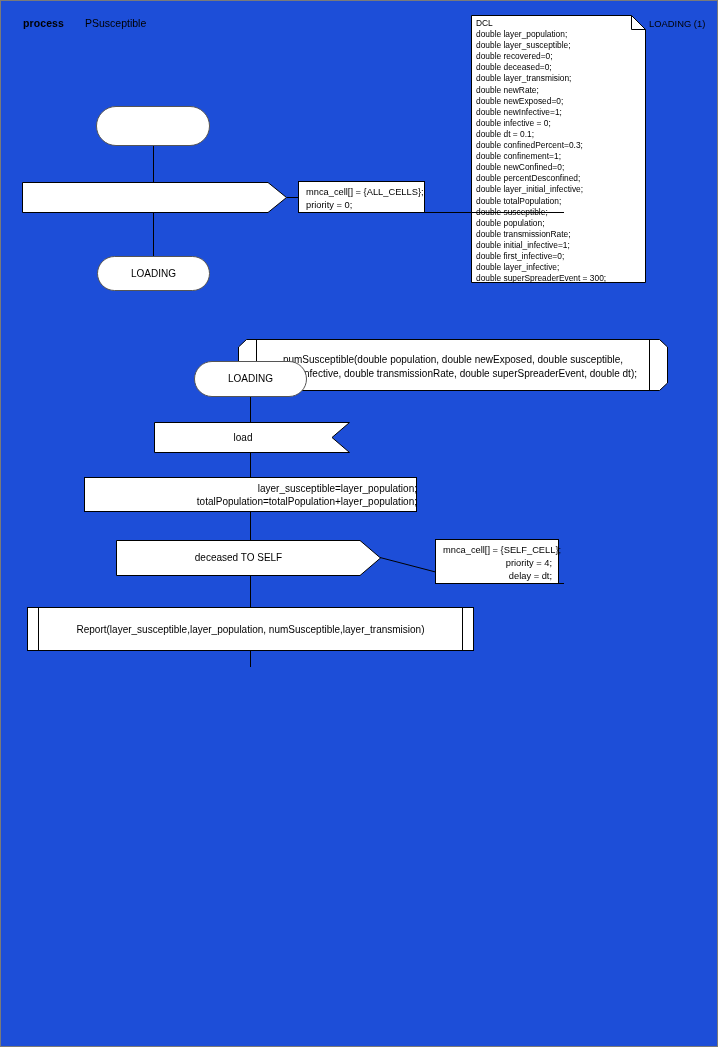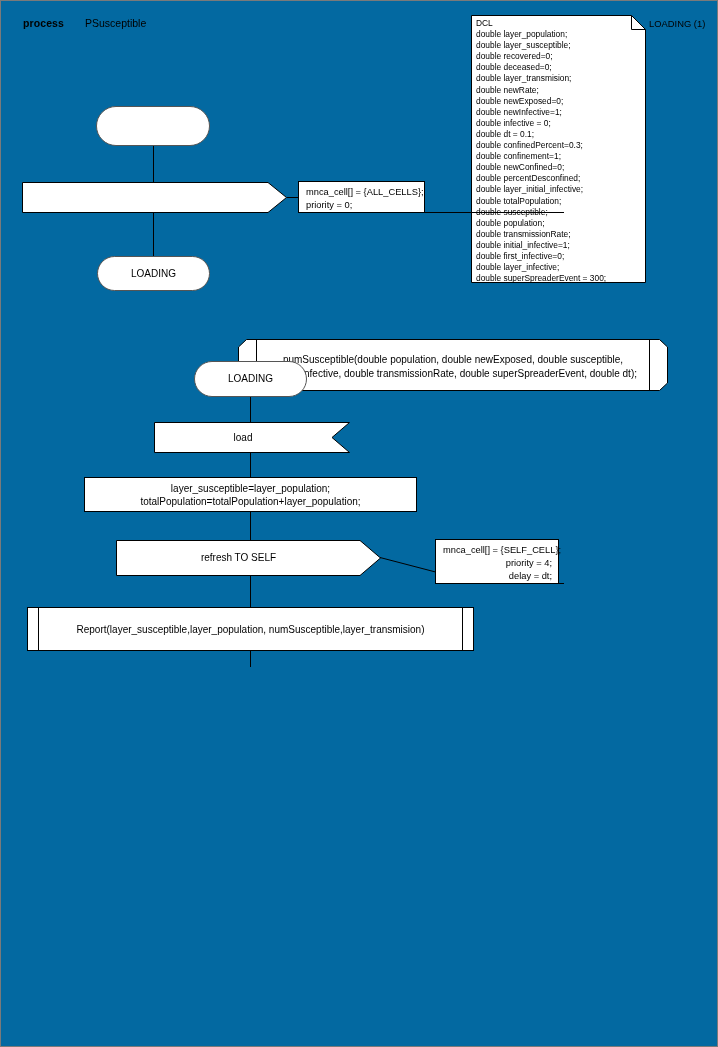--- a/index.html
+++ b/index.html
@@ -7,21 +7,21 @@
     padding: 0;
     background: #ffffff;
   }
   body {
     font-family: "Liberation Sans", sans-serif;
   }
   #page {
     position: relative;
     width: 718px;
     height: 1047px;
-    background: #0369a1;
+    background: #1d4ed8;
     box-sizing: border-box;
     border: 1px solid #7a7a7a;
     overflow: hidden;
   }
   .abs { position: absolute; }
 
   
   #hdr-kw {
     left: 22px; top: 16px;
     font-size: 10.5px;
@@ -193,31 +193,31 @@
     </svg>
     <div class="shape-txt" style="top:9px; right:18px;">load</div>
   </div>
 
   <div class="vline abs" style="left:249px; top:451px; height:25px;"></div>
 
   <div class="shape" style="left:83px; top:476px;">
     <svg width="333" height="35" viewBox="0 0 333 35">
       <rect x="0.5" y="0.5" width="332" height="34" fill="#ffffff" stroke="#000000" stroke-width="1"></rect>
     </svg>
-    <div class="shape-txt" style="top:5px; line-height:13px;">layer_susceptible=layer_population;
+    <div class="shape-txt" style="top:5px; line-height:13px;text-align:right;">layer_susceptible=layer_population;
 totalPopulation=totalPopulation+layer_population;</div>
   </div>
 
   <div class="vline abs" style="left:249px; top:511px; height:28px;"></div>
 
   <div class="shape" style="left:115px; top:539px;">
     <svg width="265" height="36" viewBox="0 0 265 36">
       <path d="M0.5,0.5 H244 L264.5,18 L244,35.5 H0.5 Z" fill="#ffffff" stroke="#000000" stroke-width="1"></path>
     </svg>
-    <div class="shape-txt" style="top:11px; right:20px;">refresh TO SELF</div>
+    <div class="shape-txt" style="top:11px; right:20px;">deceased TO SELF</div>
   </div>
 
   <svg class="abs" style="left:379px; top:556px;" width="58" height="16" viewBox="0 0 58 16">
     <line x1="0" y1="0.5" x2="57.5" y2="15.5" stroke="#000000" stroke-width="1"></line>
   </svg>
   <div class="cmt" style="left:434px; top:538px; width:124px; height:45px;text-align:right;">mnca_cell[] = {SELF_CELL};
 priority = 4;
 delay = dt;</div>
   <div class="cmt-line" style="left:434px; top:582px; width:129px;"></div>
 

